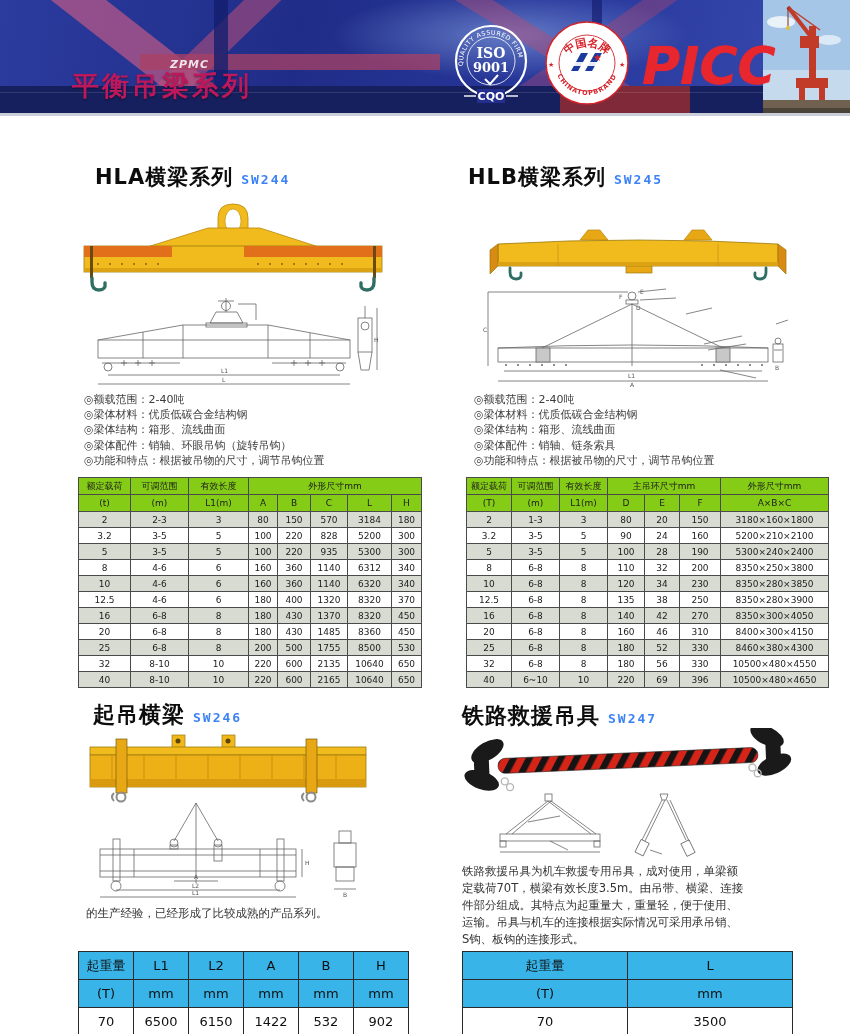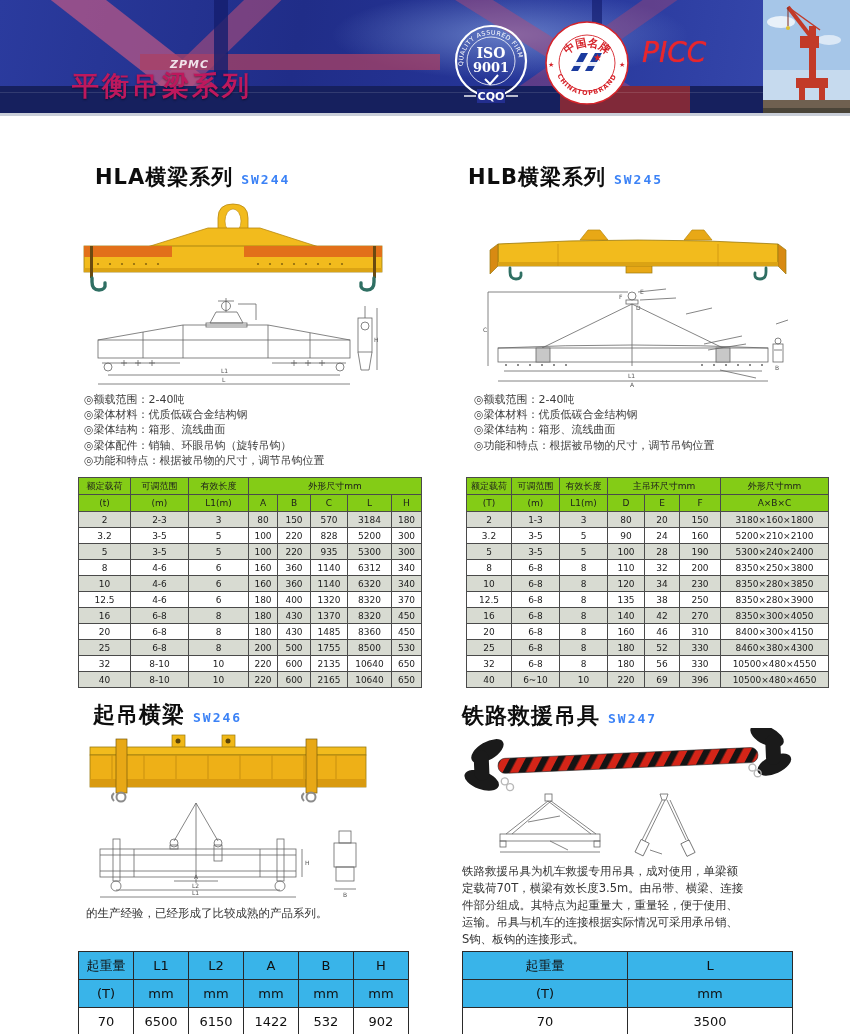--- a/index.html
+++ b/index.html
@@ -21,21 +21,21 @@
   .mast2{width:10px;height:113px;left:592px;top:0;background:rgba(22,32,112,.7);}
   .skyglow{width:360px;height:90px;left:330px;top:-10px;border-radius:50%;
            background:radial-gradient(ellipse at center,rgba(150,180,235,.55),rgba(150,180,235,0) 70%);}
   .containers{left:0;top:86px;width:763px;height:27px;background:#16205e;}
   .cont-red{position:absolute;left:560px;top:0;width:130px;height:27px;background:#8c2a35;opacity:.9;}
   .cont-line{position:absolute;top:6px;width:100%;height:1px;background:rgba(255,255,255,.12);}
   .page-title{left:72px;top:50px;font-size:27px;font-weight:bold;color:#be185d;letter-spacing:3px;z-index:5;
               text-shadow:0 1px 2px rgba(0,0,0,.45);}
   .zpmc{left:170px;top:58px;font-size:11px;font-style:italic;font-weight:bold;color:rgba(255,255,255,.85);z-index:5;letter-spacing:1px;}
   .badge{z-index:6;}
-  .picc{left:642px;top:36px;z-index:6;font-size:28px;font-weight:normal;font-style:italic;
+  .picc{left:642px;top:36px;z-index:6;font-size:52px;font-weight:bold;font-style:italic;
         color:#e8262d;letter-spacing:0px;text-shadow:0 0 1px #e8262d;}
   .hero-split{left:0;top:113px;width:850px;height:3px;background:#c9ced8;}
   .crane-photo{left:763px;top:0;z-index:4;}
 
   
   .sec-title{font-size:21px;font-weight:bold;color:#0d0d0d;letter-spacing:1px;white-space:nowrap;}
   .sec-title .code{font-size:13px;font-family:"DejaVu Sans Mono","Liberation Mono",monospace;
                    font-weight:bold;letter-spacing:2px;margin-left:8px;color:#3b82f6;}
   .sec-title-big{font-size:22px;}
 
@@ -448,20 +448,21 @@
     <line x1="294" y1="64" x2="302" y2="64"></line>
     <text x="295" y="84" class="dimtxt" stroke="none">B</text>
     <line x1="296" y1="38" x2="308" y2="34"></line>
   </svg>
 </div>
 
 <div class="abs bullets" style="left:474px;top:392px;">
     <div>◎额载范围：2-40吨</div>
     <div>◎梁体材料：优质低碳合金结构钢</div>
     <div>◎梁体结构：箱形、流线曲面</div>
+    <div>◎梁体配件：销轴、链条索具</div>
     <div>◎功能和特点：根据被吊物的尺寸，调节吊钩位置</div>
   </div>
 
 <div class="abs" style="left:466px;top:477px;width:317px;">
   <table class="spec">
     <colgroup>
         <col style="width:45px">
         <col style="width:48px">
         <col style="width:48px">
         <col style="width:37px">

